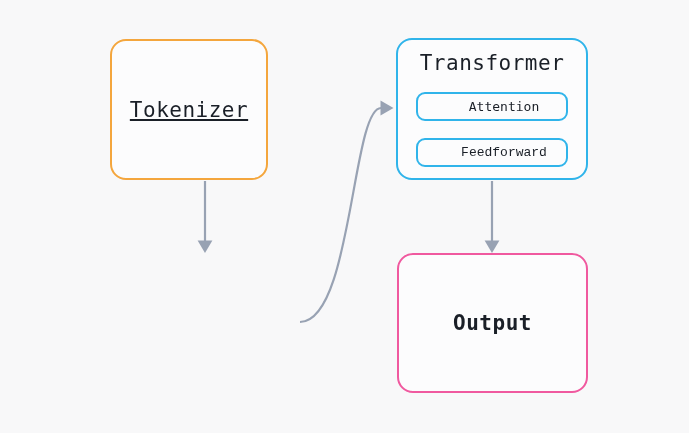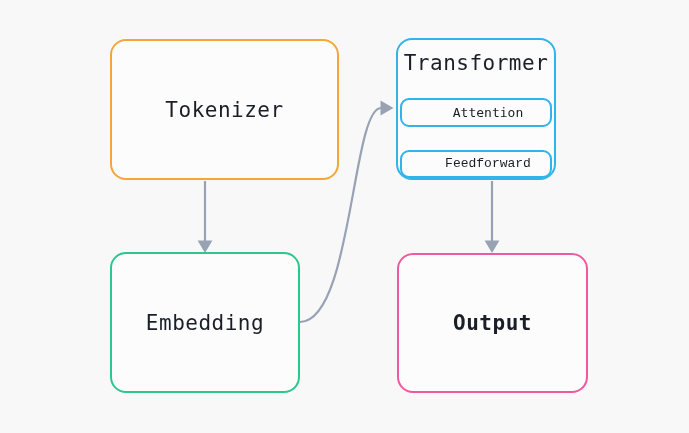--- a/index.html
+++ b/index.html
@@ -28,40 +28,40 @@
     box-sizing: border-box;
     display: flex;
     align-items: center;
     justify-content: center;
   }
   .node-label {
     font-size: 21px;
     letter-spacing: 0.5px;
     white-space: nowrap;
   }
-  .node-tokenizer   { left: 110px; top: 39px;  width: 229px; height: 141px; }
+  .node-tokenizer   { left: 110px; top: 39px;  width: 158px; height: 141px; text-decoration: underline; }
   .node-embedding   { left: 110px; top: 252px; width: 190px; height: 141px; }
   .node-output      { left: 397px; top: 253px; width: 191px; height: 140px; font-weight: bold; }
   .node-transformer {
-    left: 396px; top: 38px; width: 160px; height: 142px;
+    left: 396px; top: 38px; width: 192px; height: 142px;
     flex-direction: column;
     justify-content: flex-start;
     align-items: center;
   }
   .transformer-title {
     margin-top: 11px;
     font-size: 21px;
     letter-spacing: 0.5px;
     line-height: 24px;
     white-space: nowrap;
   }
   .subnode {
     width: 152px;
     height: 29px;
-    margin-top: 23px;
+    margin-top: 17px;
     border: 2px solid #888;
     border-radius: 9px;
     box-sizing: border-box;
     display: flex;
     align-items: center;
     justify-content: center;
     padding-left: 24px;
   }
   .subnode-label {
     font-size: 13px;
@@ -95,21 +95,18 @@
   <div class="node node-transformer" style="border-color: rgb(48, 180, 234); background-color: rgb(252, 252, 253);">
     <div class="transformer-title">Transformer</div>
     <div class="subnode" style="border-color: rgb(48, 180, 234); background-color: rgb(252, 252, 253);">
       <span class="subnode-label">Attention</span>
     </div>
     <div class="subnode" style="border-color: rgb(48, 180, 234); background-color: rgb(252, 252, 253); font-family: Liberation Mono, monospace;">
       <span class="subnode-label">Feedforward</span>
     </div>
   </div>
 
-  <div class="node node-embedding" style="border-color: rgb(43, 200, 141); background-color: rgb(252, 252, 253);">
-    <span class="node-label">Embedding</span>
-  </div>
 
   <div class="node node-output" style="border-color: rgb(240, 89, 159); background-color: rgb(252, 252, 253);">
     <span class="node-label">Output</span>
   </div>
 
 </div>
 
 </body></html>

